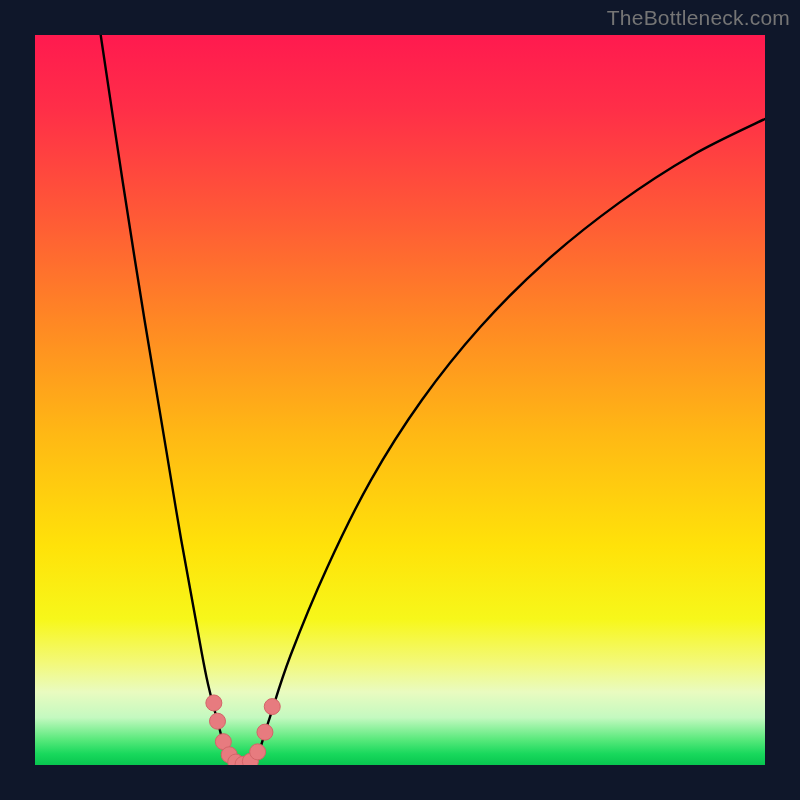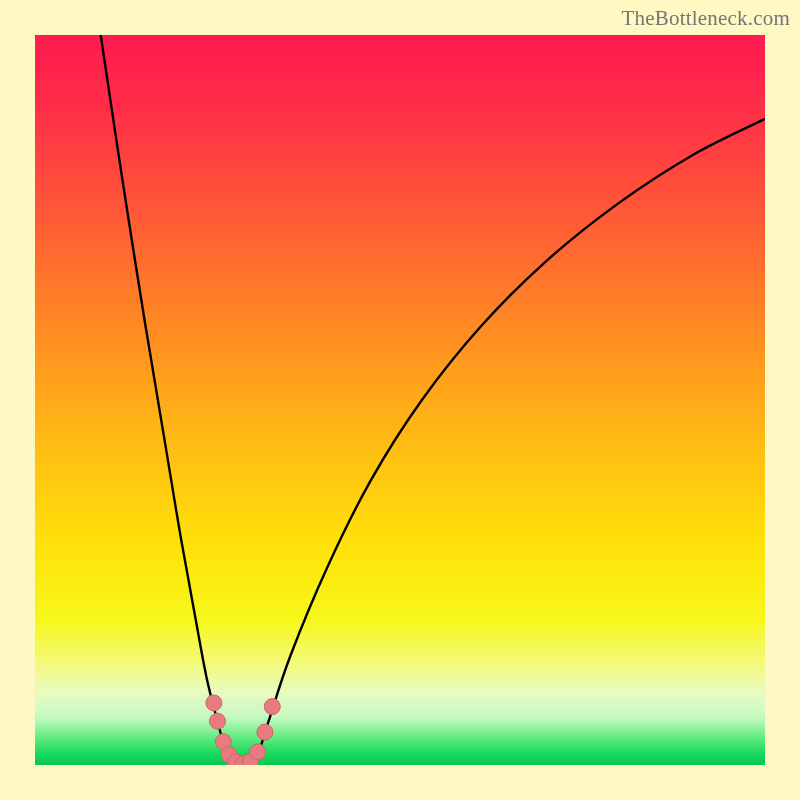--- a/index.html
+++ b/index.html
@@ -10,22 +10,21 @@
     overflow: hidden;
     background: #000;
     font-family: Arial, Helvetica, sans-serif;
   }
   .frame {
     position: absolute;
     left: 0;
     top: 0;
     width: 800px;
     height: 800px;
-    background: #fef9c3;
-    font-family: Liberation Serif, serif;
+    background: #0f172a;
   }
   .plot {
     position: absolute;
     left: 35px;
     top: 35px;
     width: 730px;
     height: 730px;
     overflow: hidden;
   }
   .gradient {

